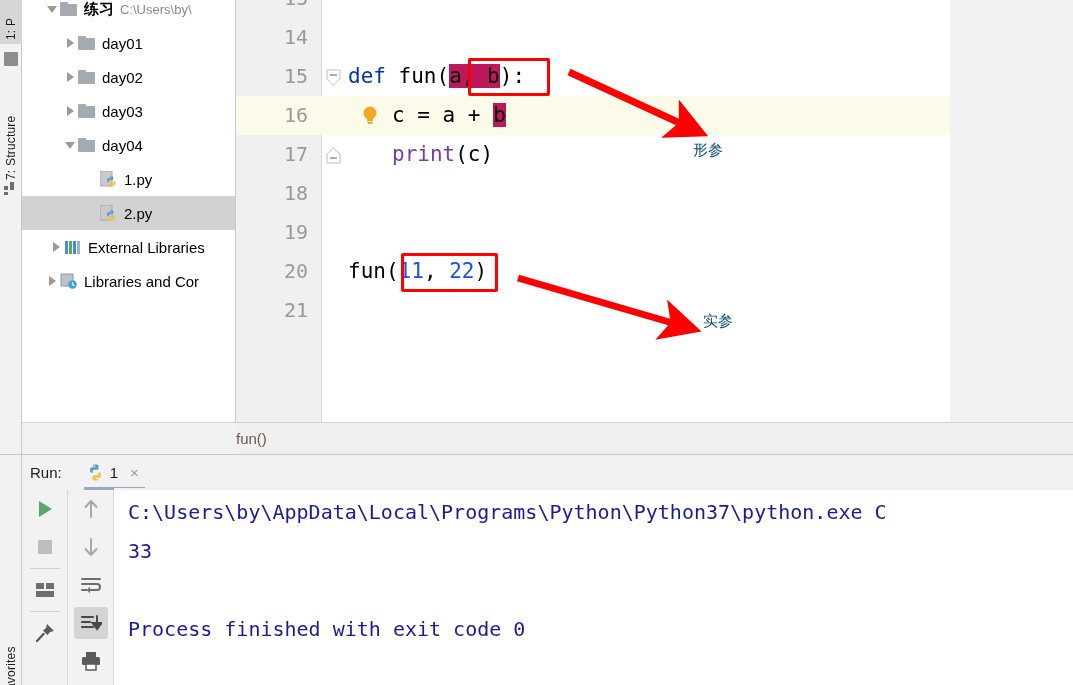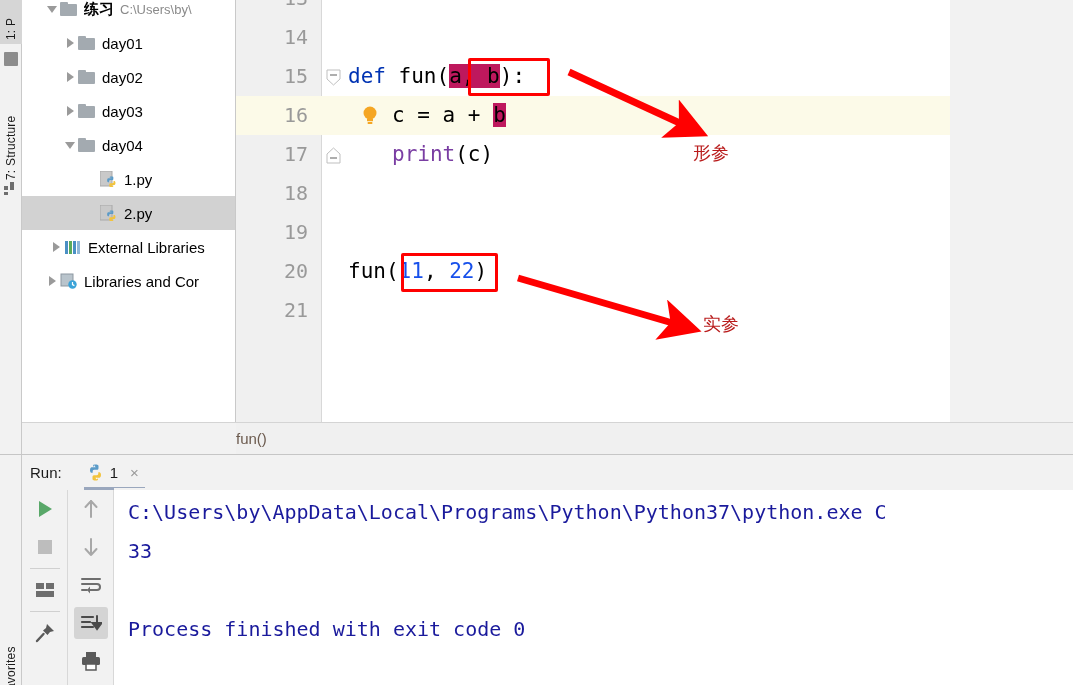--- a/index.html
+++ b/index.html
@@ -120,21 +120,21 @@
   .fold {
     position: absolute; left: 90px; width: 15px; height: 15px;
   }
 
   
   .redbox {
     position: absolute; border: 3px solid #ff0000; border-radius: 2px;
     pointer-events: none;
   }
   .ann-text {
-    position: absolute; color: #b91c1c; font-size: 18px;
+    position: absolute; color: #0c4a6e; font-size: 15px;
     font-family: "DejaVu Sans", sans-serif; white-space: nowrap;
   }
   .ann-svg { position: absolute; left: 0; top: 0; pointer-events: none; }
 
   
   .breadcrumb {
     position: absolute; left: 236px; top: 422px; width: 837px; height: 33px;
     background: #f0f0f0; border-top: 1px solid #d4d4d4;
     border-bottom: 1px solid #cfcfcf;
     display: flex; align-items: center;

